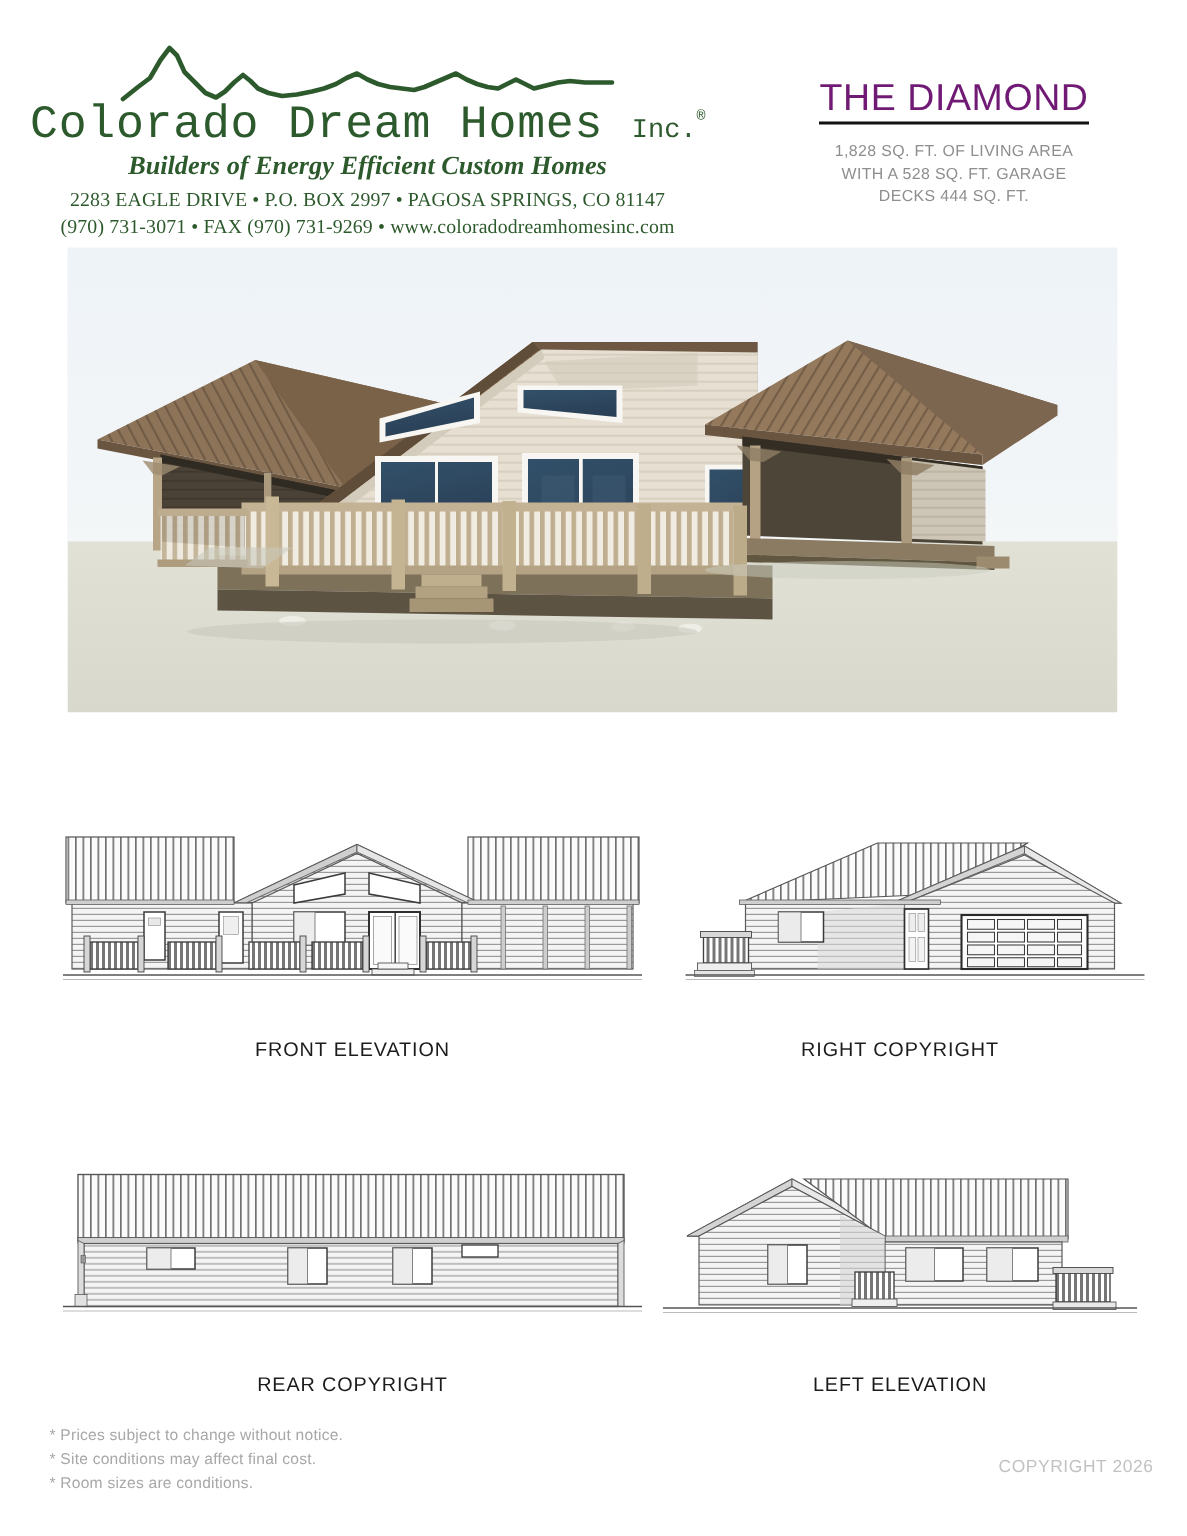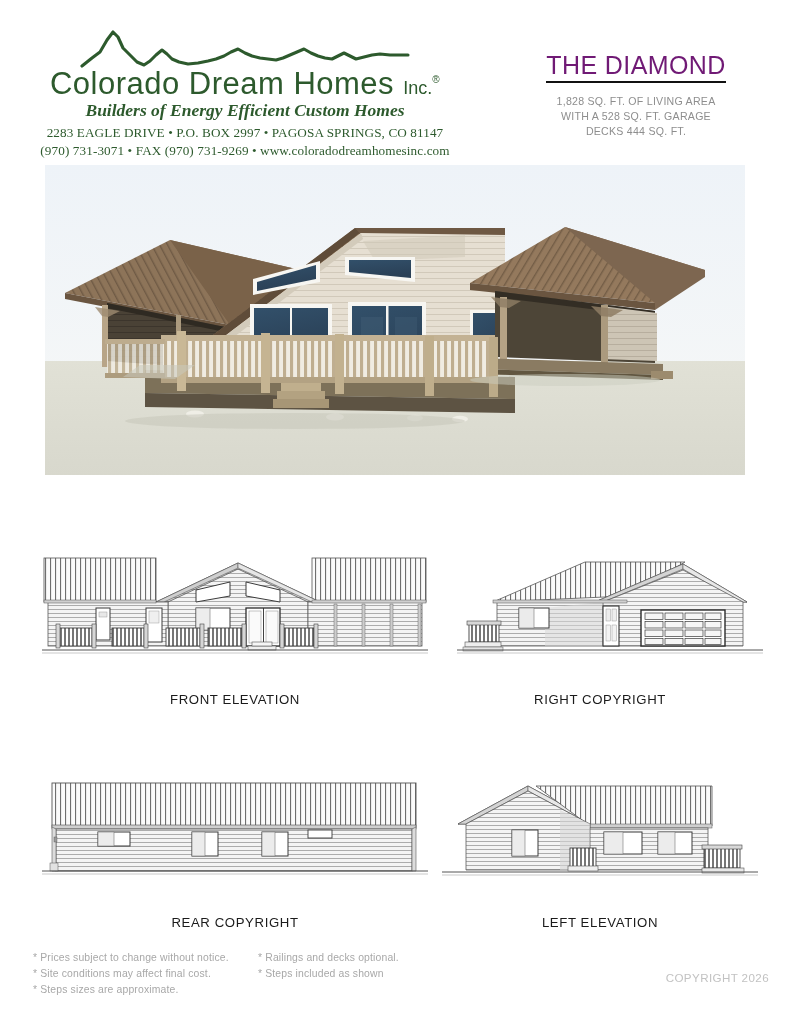--- a/index.html
+++ b/index.html
@@ -7,21 +7,21 @@
     width:791px;height:1024px;background:#ffffff;
     font-family:"Liberation Sans",sans-serif;
     overflow:hidden;position:relative;
   }
   .sheet{position:absolute;inset:0;background:#fff;}
 
   
   .header{position:absolute;left:0;top:0;width:791px;height:160px;}
   .logo-block{position:absolute;left:20px;top:28px;width:450px;text-align:center;color:#2d5a2d;}
   .logo-ridge{display:block;margin:0 auto;width:330px;height:42px;}
-  .logo-name{font-family:Liberation Sans, sans-serif;font-size:31px;letter-spacing:.5px;line-height:1;margin-top:-2px;white-space:nowrap;text-align:center;}
+  .logo-name{font-family:Liberation Mono, monospace;font-size:31px;letter-spacing:.5px;line-height:1;margin-top:-2px;white-space:nowrap;text-align:center;}
   .logo-name .inc{font-size:18px;letter-spacing:0;}
   .logo-name .reg{font-size:10px;vertical-align:super;}
   .logo-tag{font-family:"Liberation Serif",serif;font-style:italic;font-weight:bold;font-size:17.5px;margin-top:1px;white-space:nowrap;}
   .logo-addr{font-family:"Liberation Serif",serif;font-size:13.2px;margin-top:4px;white-space:nowrap;letter-spacing:.1px;}
   .logo-phone{font-family:"Liberation Serif",serif;font-size:13.2px;margin-top:2px;white-space:nowrap;letter-spacing:.1px;}
 
   .title-block{position:absolute;left:486px;top:52px;width:300px;text-align:center;}
   .plan-title{font-size:25px;color:#701a75;letter-spacing:.4px;display:inline-block;
     border-bottom:2px solid #111;padding-bottom:1px;line-height:1.1;}
   .spec-lines{margin-top:11px;color:#8e8e8e;font-size:10.6px;line-height:1.42;letter-spacing:.25px;}
@@ -413,21 +413,17 @@
 
       <line x1="2" y1="102" x2="318" y2="102" stroke="#555" stroke-width="1"></line>
       <line x1="2" y1="105" x2="318" y2="105" stroke="#bbb" stroke-width="0.8"></line>
     </svg>
   </div>
   <div class="elev-caption" style="left:495px;top:915px;width:210px;">LEFT ELEVATION</div>
 
   <div class="notes notes-col1">
     <span class="note-line">* Prices subject to change without notice.</span>
     <span class="note-line">* Site conditions may affect final cost.</span>
-    <span class="note-line">* Steps sizes are approximate.</span>
-  </div>
-  <div class="notes notes-col2">
-    <span class="note-line">* Railings and decks optional.</span>
-    <span class="note-line">* Steps included as shown</span>
+    <span class="note-line">* Room sizes are conditions.</span>
   </div>
   <div class="copyright">COPYRIGHT 2026</div>
 
 </div>
 
 </body></html>

